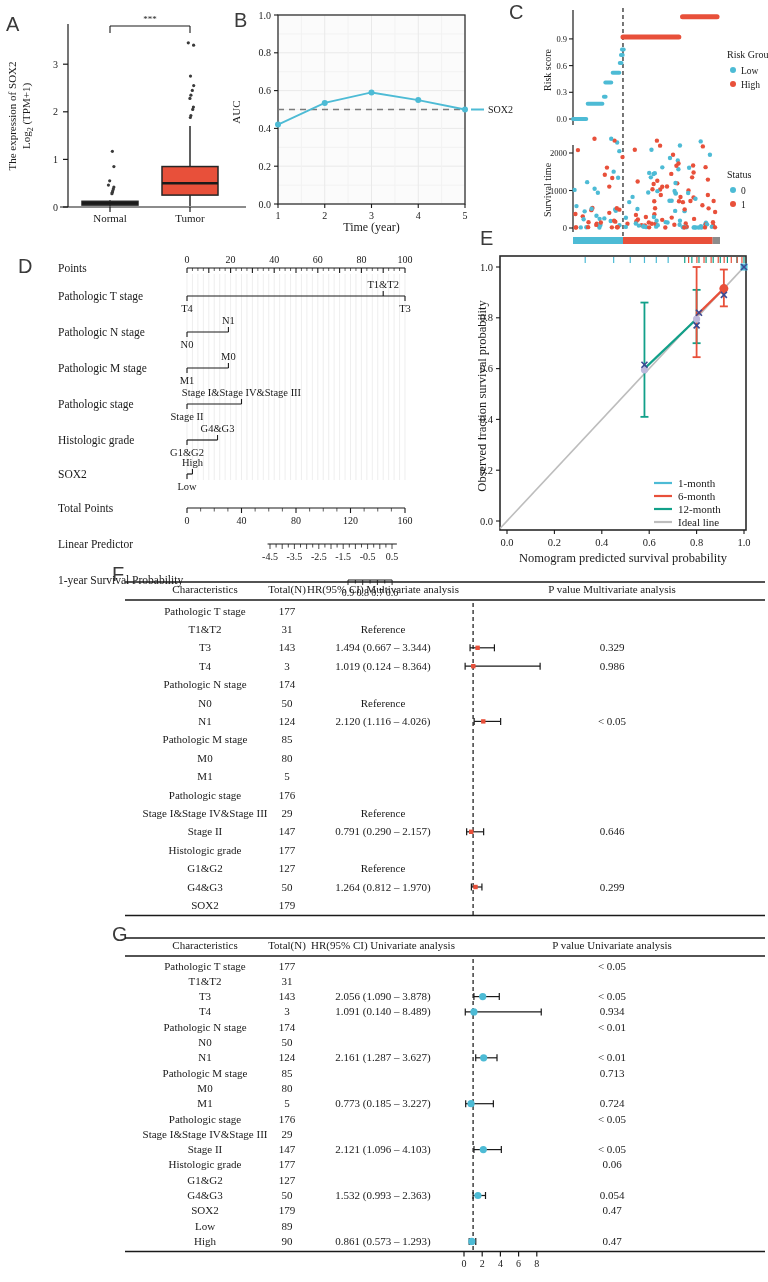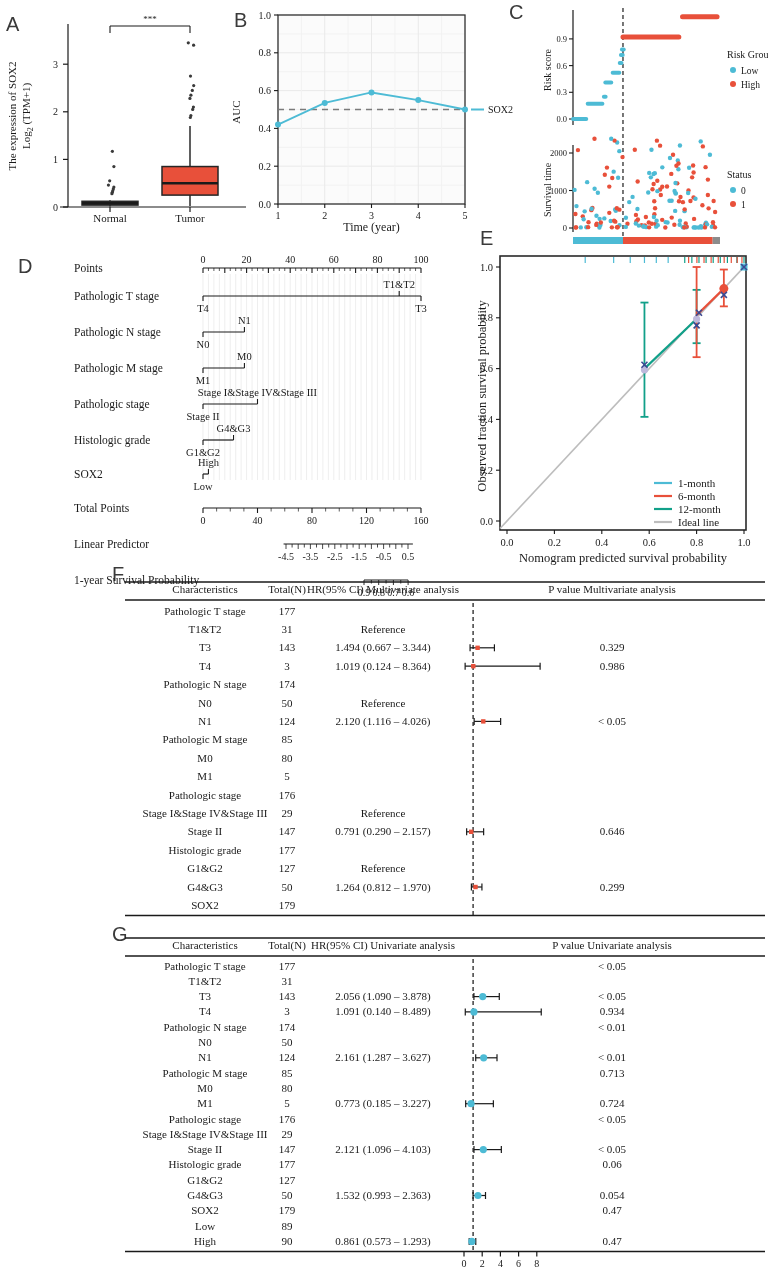--- a/index.html
+++ b/index.html
@@ -342,21 +342,21 @@
         <text x="236" y="73.5" font-size="9.5" text-anchor="start" fill="#1A1A1A" font-family="&quot;Liberation Serif&quot;,&quot;DejaVu Serif&quot;,serif">Low</text>
         <circle cx="228" cy="84" r="3" fill="#E8503A"></circle>
         <text x="236" y="87.5" font-size="9.5" text-anchor="start" fill="#1A1A1A" font-family="&quot;Liberation Serif&quot;,&quot;DejaVu Serif&quot;,serif">High</text>
         <text x="222" y="178" font-size="10" text-anchor="start" fill="#1A1A1A" font-family="&quot;Liberation Serif&quot;,&quot;DejaVu Serif&quot;,serif">Status</text>
         <circle cx="228" cy="190" r="3" fill="#4DBBD5"></circle>
         <text x="236" y="193.5" font-size="9.5" text-anchor="start" fill="#1A1A1A" font-family="&quot;Liberation Serif&quot;,&quot;DejaVu Serif&quot;,serif">0</text>
         <circle cx="228" cy="204" r="3" fill="#E8503A"></circle>
         <text x="236" y="207.5" font-size="9.5" text-anchor="start" fill="#1A1A1A" font-family="&quot;Liberation Serif&quot;,&quot;DejaVu Serif&quot;,serif">1</text>
       </svg>
     </div>
-  <div id="panelD" class="panel" style="left:16px;top:248px">
+  <div id="panelD" class="panel" style="left:0px;top:248px">
       <svg width="478" height="360">
         <line x1="187" y1="26" x2="187" y2="232" stroke="#E2E2E2" stroke-width="0.6"></line>
         <line x1="192.45" y1="26" x2="192.45" y2="232" stroke="#E2E2E2" stroke-width="0.6"></line>
         <line x1="197.9" y1="26" x2="197.9" y2="232" stroke="#E2E2E2" stroke-width="0.6"></line>
         <line x1="203.35" y1="26" x2="203.35" y2="232" stroke="#E2E2E2" stroke-width="0.6"></line>
         <line x1="208.8" y1="26" x2="208.8" y2="232" stroke="#E2E2E2" stroke-width="0.6"></line>
         <line x1="214.25" y1="26" x2="214.25" y2="232" stroke="#E2E2E2" stroke-width="0.6"></line>
         <line x1="219.7" y1="26" x2="219.7" y2="232" stroke="#E2E2E2" stroke-width="0.6"></line>
         <line x1="225.15" y1="26" x2="225.15" y2="232" stroke="#E2E2E2" stroke-width="0.6"></line>
         <line x1="230.6" y1="26" x2="230.6" y2="232" stroke="#E2E2E2" stroke-width="0.6"></line>

